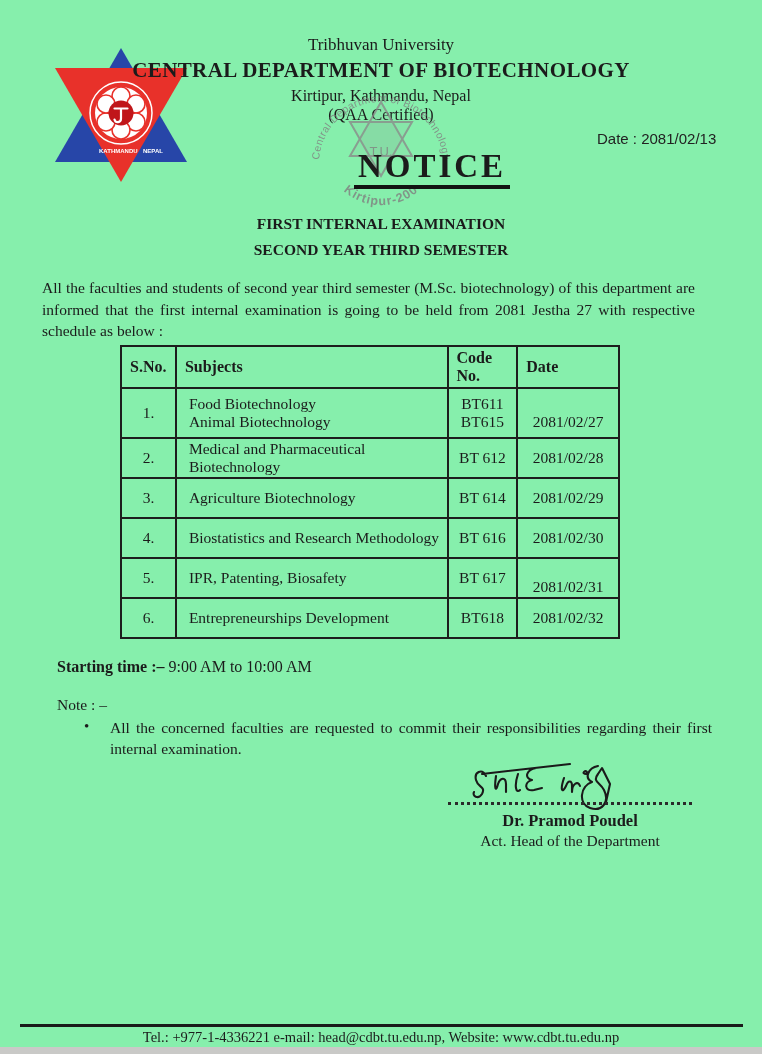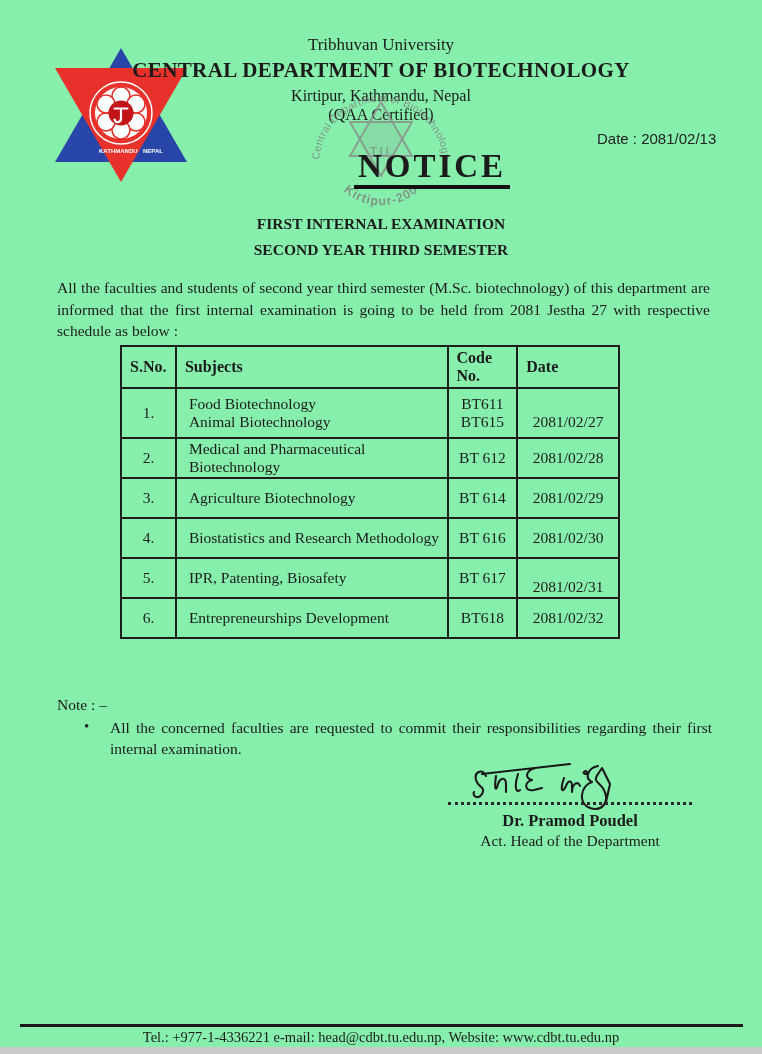--- a/index.html
+++ b/index.html
@@ -18,21 +18,21 @@
   .qaa  { font-size:16px; margin-top:1px; }
   .date-line { position:absolute; left:597px; top:130px; font-family:"Liberation Sans","DejaVu Sans",sans-serif; font-size:15px; color:#222; }
   
   .stamp { position:absolute; left:286px; top:84px; opacity:.8; z-index:1; }
   .stamp text { fill:#808080; font-family:"Liberation Sans","DejaVu Sans",sans-serif; }
   
   .notice-wrap { position:absolute; top:149px; left:0; width:100%; text-align:center; z-index:2;margin-left:34px; }
   .notice { display:inline-block; margin-left:34px; font-size:33px; font-weight:bold; letter-spacing:3px; line-height:1.05; border-bottom:4px solid #121212; padding:0 4px 1px; }
   .exam-t1 { position:absolute; top:215px; left:0; width:100%; text-align:center; font-weight:bold; font-size:15.5px; }
   .exam-t2 { position:absolute; top:241px; left:0; width:100%; text-align:center; font-weight:bold; font-size:15.5px; }
-  .intro { position:absolute; top:277px; left:57px; width:653px; font-size:15.5px; line-height:21.5px; text-align:justify; }
+  .intro { position:absolute; top:277px; left:42px; width:653px; font-size:15.5px; line-height:21.5px; text-align:justify; }
   
   .sched { position:absolute; left:120px; top:345px; width:500px; border-collapse:collapse; }
   .sched th, .sched td { border:2px solid #1d1d1d; font-size:15.5px; vertical-align:middle; }
   .sched th { font-size:16px; text-align:left; padding-left:8px; height:42px; }
   .th-sno { padding-left:6px; }
   .td-sno { text-align:center; }
   .td-sub { padding-left:12px; }
   .td-code { text-align:center;border-radius:14px; }
   .td-date { text-align:center; }
   .r1 { height:50px; }
@@ -169,20 +169,24 @@
       </tr>
       <tr class="rx">
         <td class="td-sno">6.</td>
         <td class="td-sub">Entrepreneurships Development</td>
         <td class="td-code">BT618</td>
         <td class="td-date">2081/02/32</td>
       </tr>
     </tbody>
   </table>
 
+  <div class="starting">
+    <span class="lbl">Starting time :–</span>
+    <span>9:00 AM  to 10:00 AM</span>
+  </div>
 
   <div class="note-label">Note : –</div>
   <div class="note-item">
     <span class="bullet">•</span>
     <div class="txt">All the concerned faculties are requested to commit their responsibilities regarding their first internal examination.</div>
   </div>
 
   <svg class="sig-svg" width="210" height="62" viewBox="0 0 210 62">
     <path d="M30,18 L118,8 M34,20 C30,12 22,16 24,24 C26,32 34,30 30,38 C26,44 20,40 22,36
              M44,20 C42,34 44,36 46,28 C48,22 54,20 54,28 L54,36

